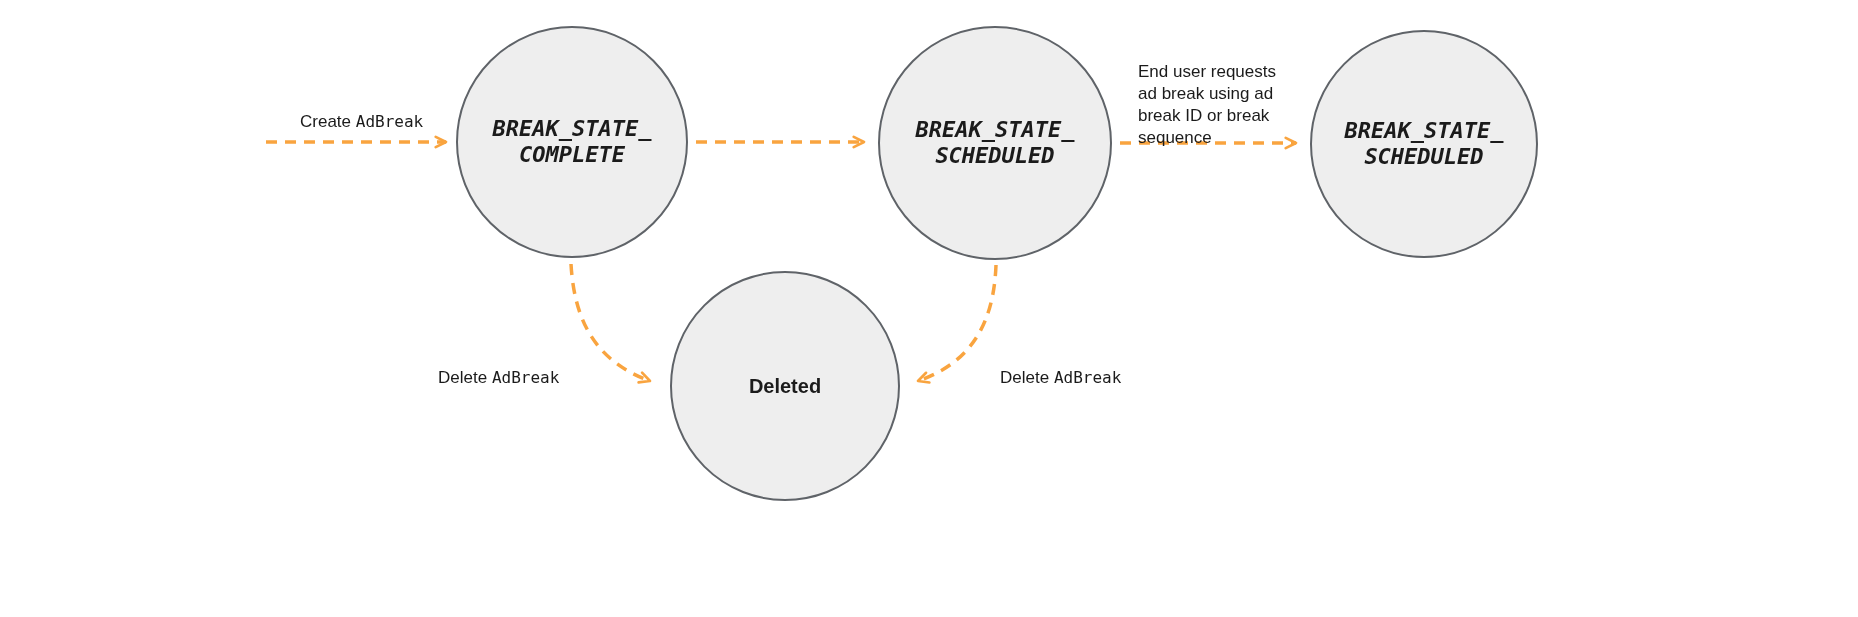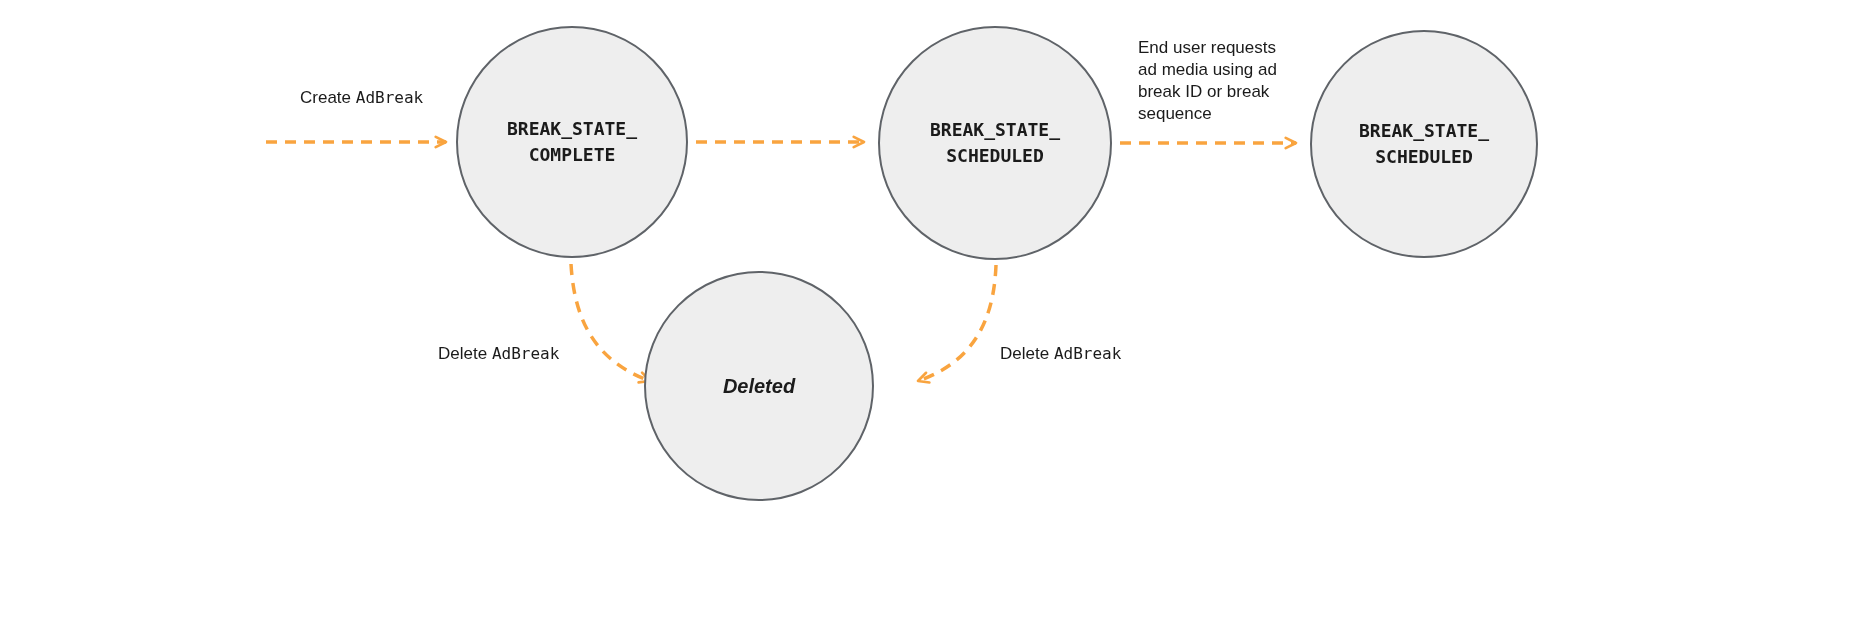--- a/index.html
+++ b/index.html
@@ -39,32 +39,34 @@
     align-items: center;
     justify-content: center;
     text-align: center;
   }
   .node-label {
     font-weight: bold;
     font-size: 20px;
     color: #1b1b1b;
   }
   .node-label.mono {
-    font-size: 18px;
+    font-size: 22px;
     line-height: 26px;
+    font-style: italic;
   }
   .mono {
     font-family: "DejaVu Sans Mono", "Liberation Mono", monospace;
   }
   .edge-label {
     position: absolute;
     font-size: 17px;
     line-height: 22px;
     white-space: nowrap;
     color: #1b1b1b;
+    margin-top: 24px;
   }
   .edge-label .mono {
     font-size: 16px;
   }
   .block {
     display: block;
   }
 </style>
 </head>
 <body>
@@ -99,32 +101,32 @@
     </span>
   </div>
 
   <div class="node" style="left:1310px; top:30px; width:228px; height:228px;">
     <span class="node-label mono">
       <span class="block">BREAK_STATE_</span>
       <span class="block">SCHEDULED</span>
     </span>
   </div>
 
-  <div class="node" style="left:644px; top:271px; width:230px; height:230px;font-style:italic;">
+  <div class="node" style="left:670px; top:271px; width:230px; height:230px;">
     <span class="node-label">Deleted</span>
   </div>
 
   <div class="edge-label" style="left:300px; top:87px;">
     <span>Create </span><span class="mono">AdBreak</span>
   </div>
 
 
   <div class="edge-label" style="left:1138px; top:37px;">
     <span class="block">End user requests</span>
-    <span class="block">ad media using ad</span>
+    <span class="block">ad break using ad</span>
     <span class="block">break ID or break</span>
     <span class="block">sequence</span>
   </div>
 
   <div class="edge-label" style="left:438px; top:343px;">
     <span>Delete </span><span class="mono">AdBreak</span>
   </div>
 
   <div class="edge-label" style="left:1000px; top:343px;">
     <span>Delete </span><span class="mono">AdBreak</span>

